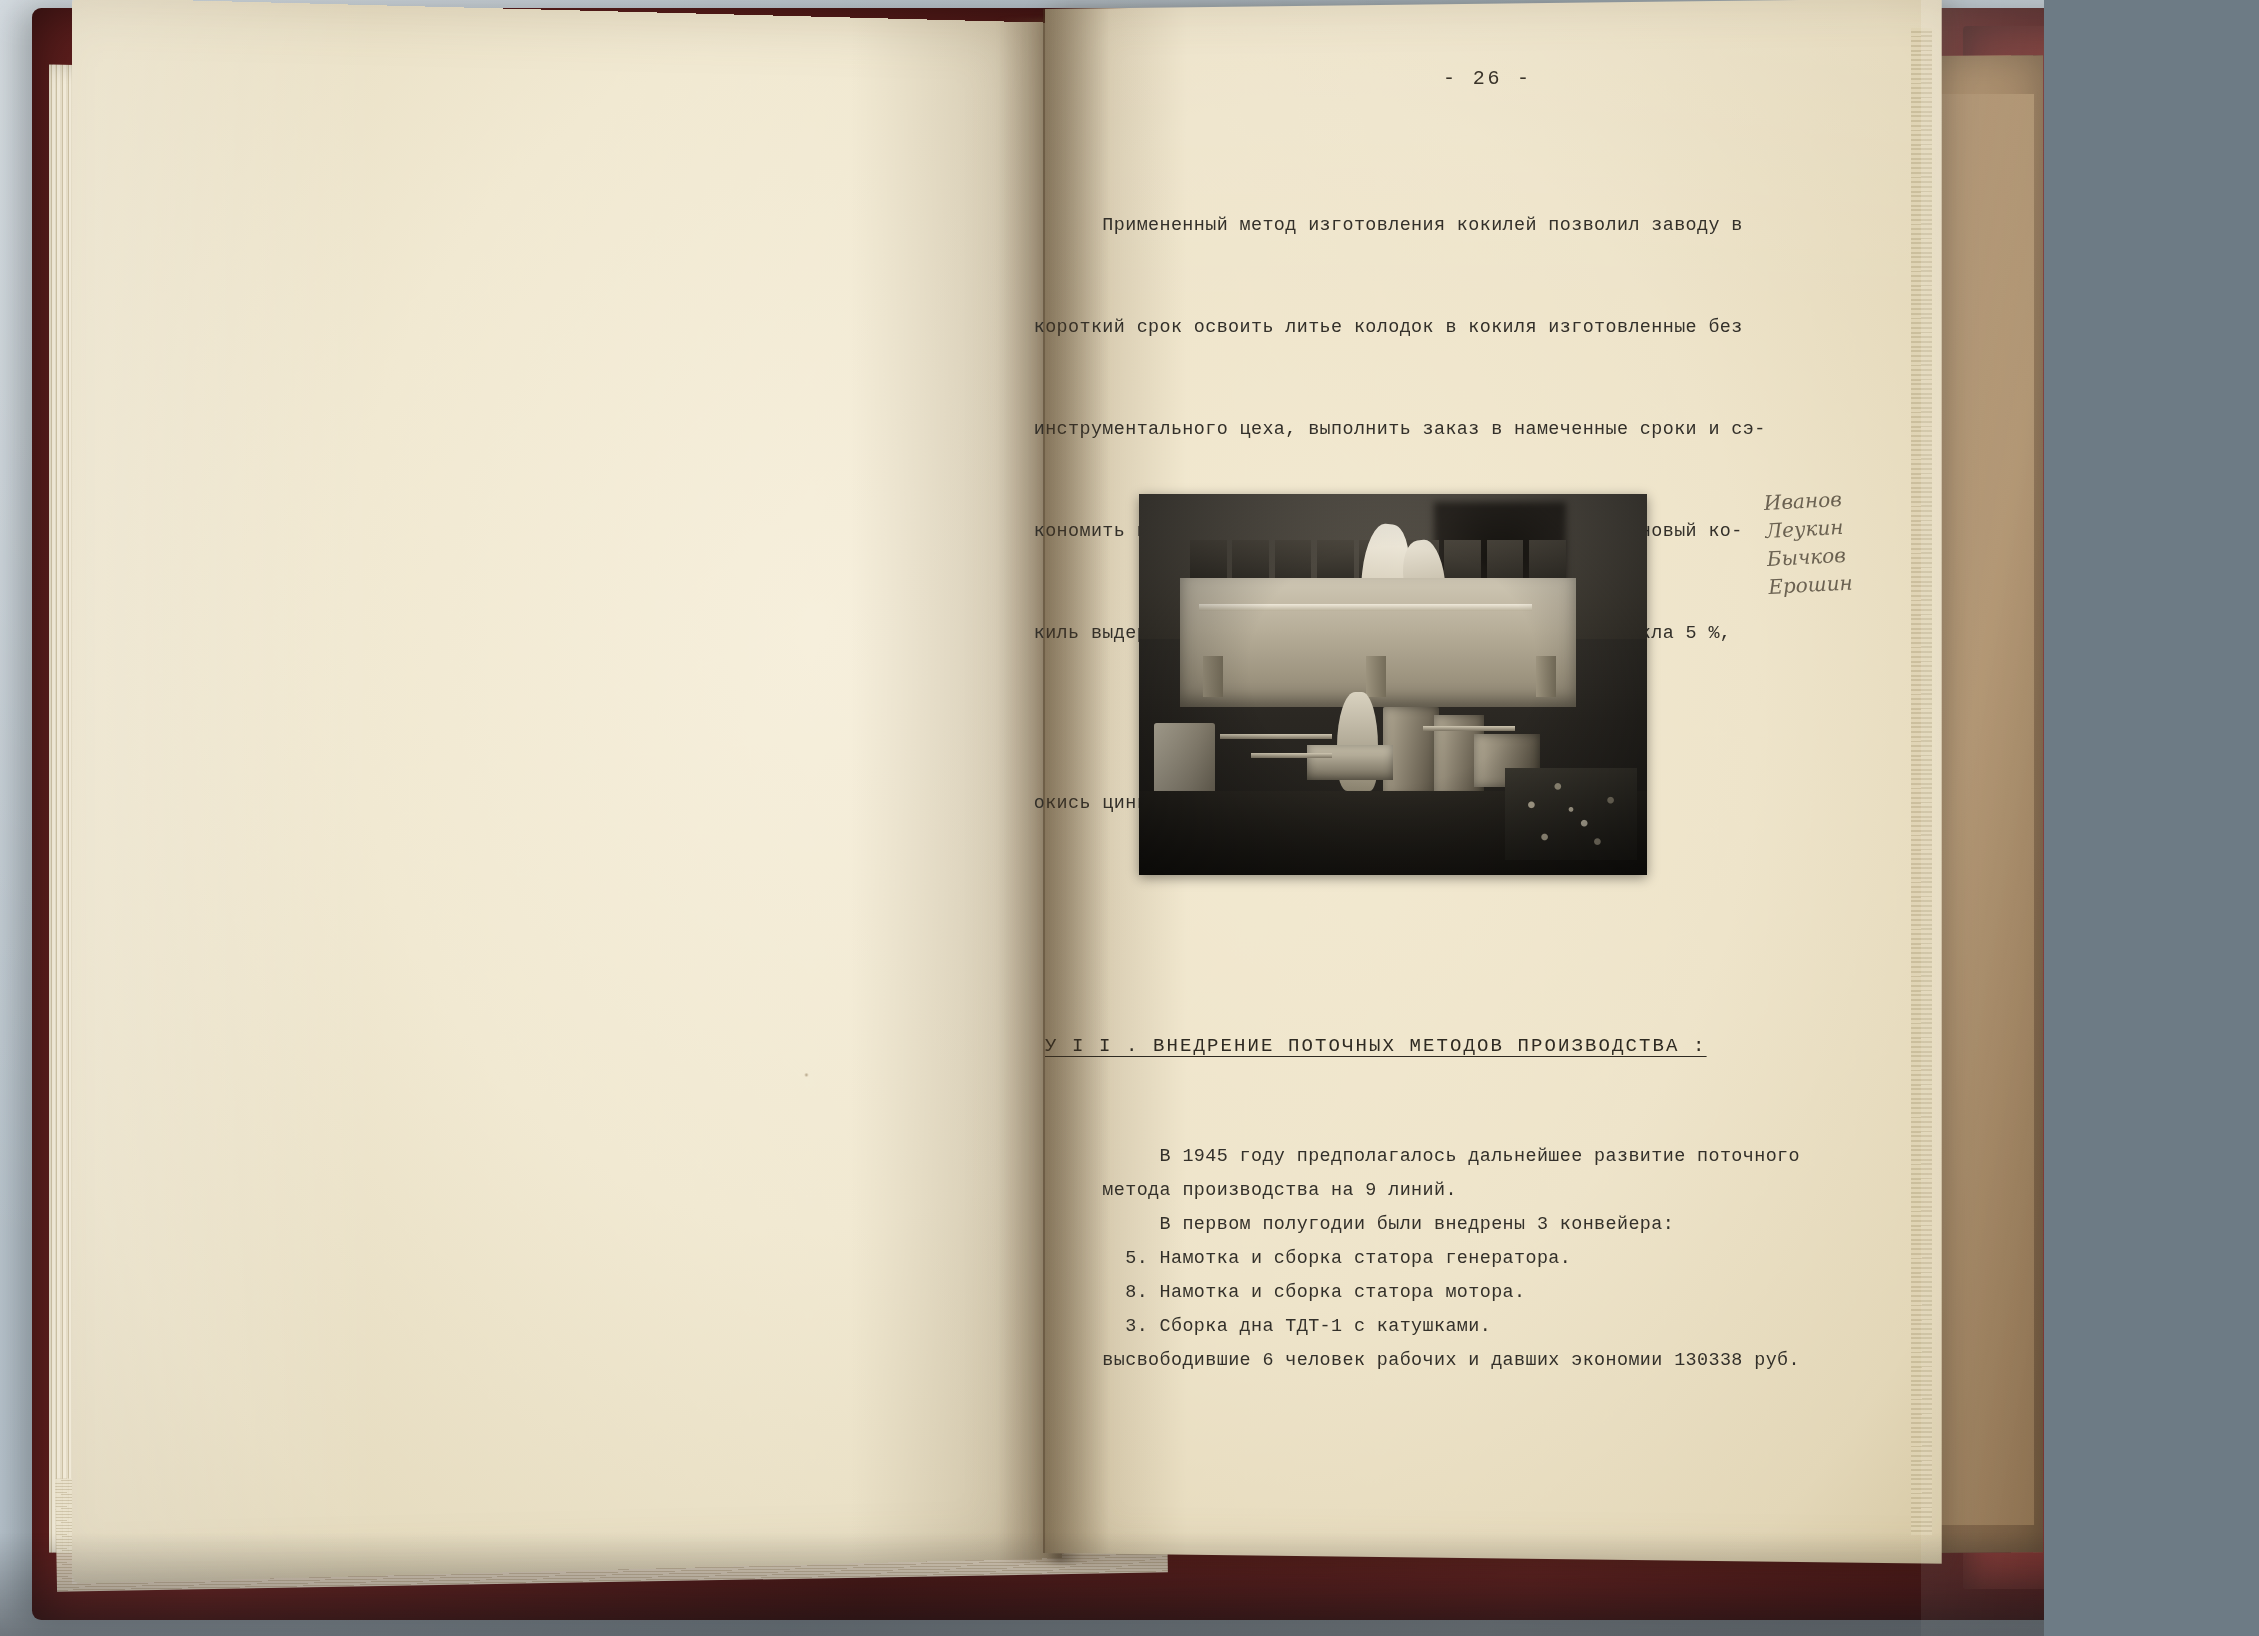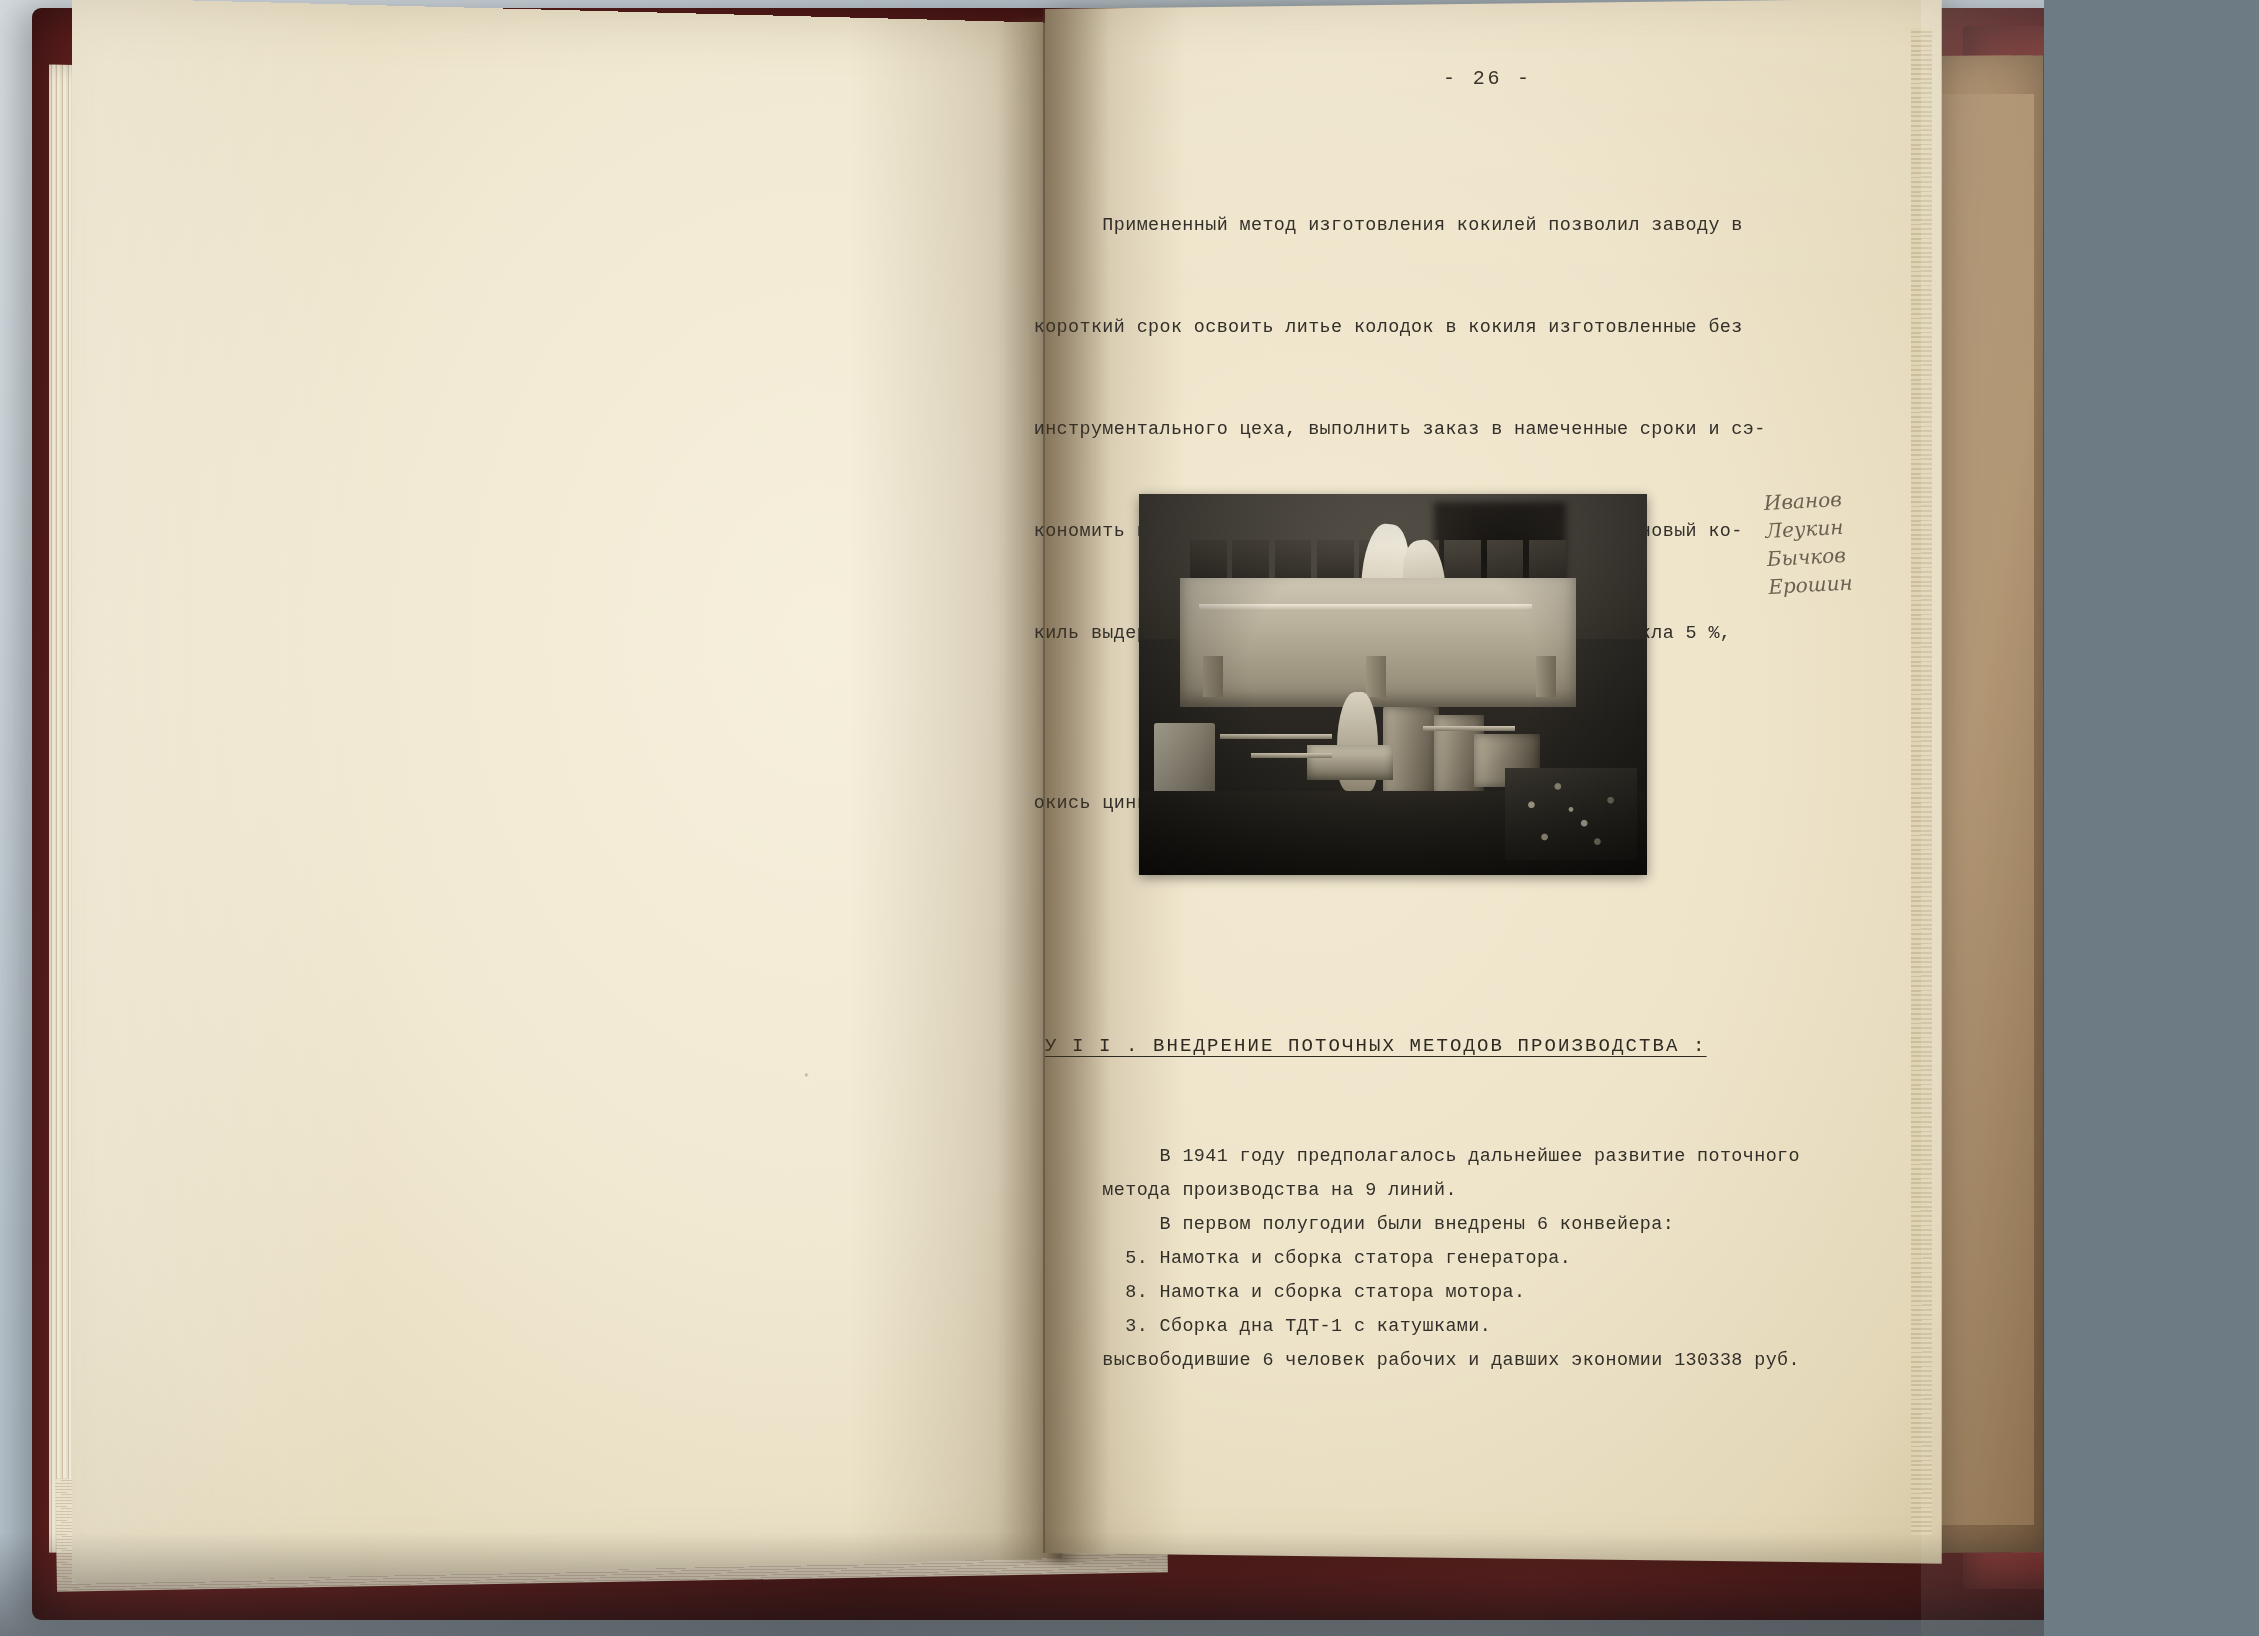--- a/index.html
+++ b/index.html
@@ -388,23 +388,23 @@
       <span class="ln">инструментального цеха, выполнить заказ в намеченные сроки и сэ-</span>
       <span class="ln">кономить на изготовлении кокилей 20000 рублей. Силуминовый ко-</span>
       <span class="ln">киль выдерживает до 1000 отливок. Смазка: жидкого стекла 5 %,</span>
       <span class="ln"><span></span></span>
       <span class="ln">окись цинка 5 %, мел 10 %, вода остальное</span>
     </div>
 
     <div class="section-head">У I I .  ВНЕДРЕНИЕ  ПОТОЧНЫХ  МЕТОДОВ  ПРОИЗВОДСТВА :</div>
 
     <div class="para blk2">
-      <span class="ln">     В 1941 году предполагалось дальнейшее развитие поточного</span>
+      <span class="ln">     В 1945 году предполагалось дальнейшее развитие поточного</span>
       <span class="ln">метода производства на 9 линий.</span>
-      <span class="ln">     В первом полугодии были внедрены 6 конвейера:</span>
+      <span class="ln">     В первом полугодии были внедрены 3 конвейера:</span>
       <span class="ln">  5. Намотка и сборка статора генератора.</span>
       <span class="ln">  8. Намотка и сборка статора мотора.</span>
       <span class="ln">  3. Сборка дна ТДТ-1 с катушками.</span>
       <span class="ln">высвободившие 6 человек рабочих и давших экономии 130338 руб.</span>
     </div>
   </div>
 
   <div class="photo">
     <div class="photo-inner">
       <div class="ph-bg"></div>

